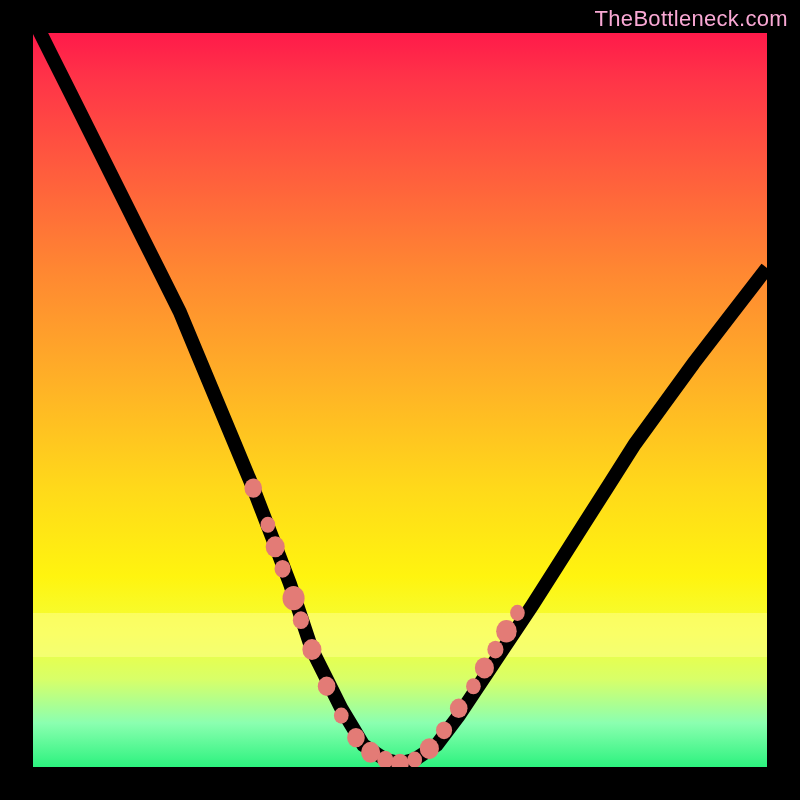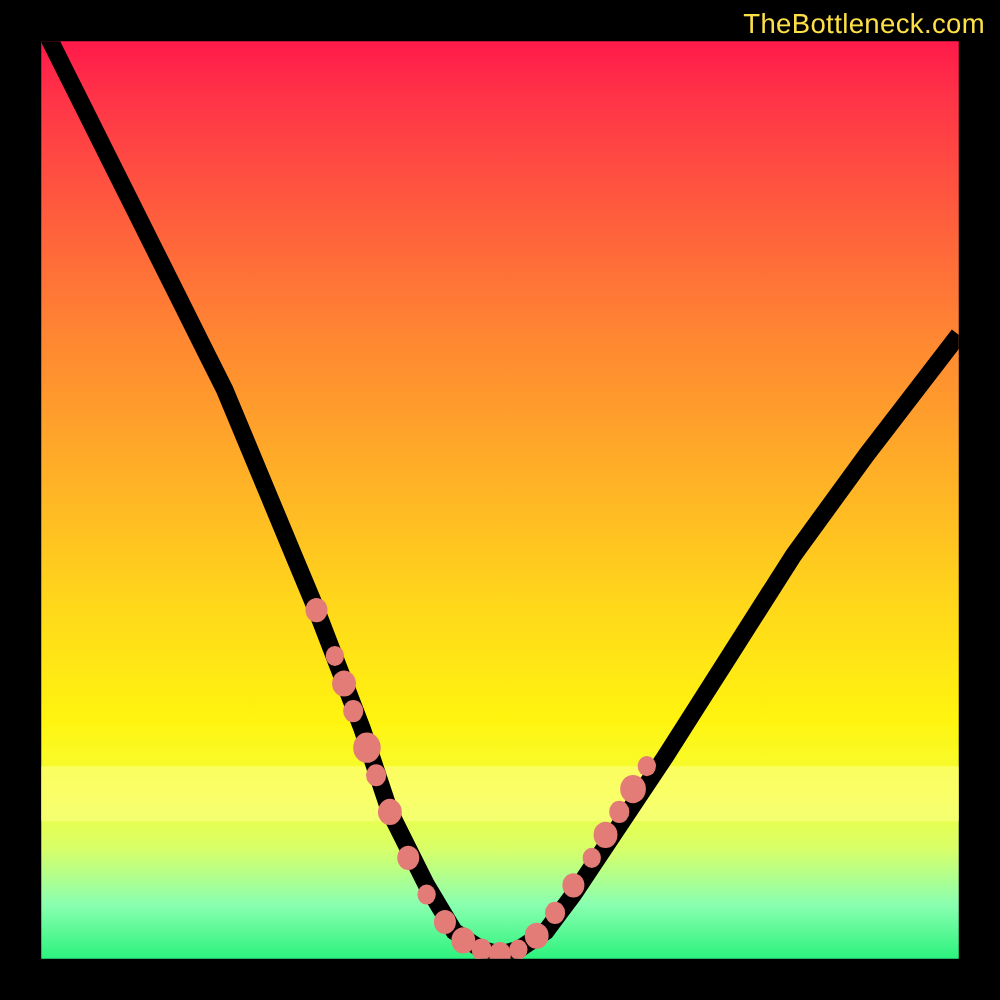--- a/index.html
+++ b/index.html
@@ -8,21 +8,21 @@
     height: 800px;
     background: #000;
     position: relative;
     overflow: hidden;
     font-family: Arial, sans-serif;
   }
   .watermark {
     position: absolute;
     top: 6px;
     right: 12px;
-    color: #fde047;
+    color: #f9a8d4;
     font-size: 22px;
     font-weight: 500;
     z-index: 10;
     letter-spacing: 0.3px;
   }
   .plot-area {
     position: absolute;
     left: 33px;
     top: 33px;
     width: 734px;

